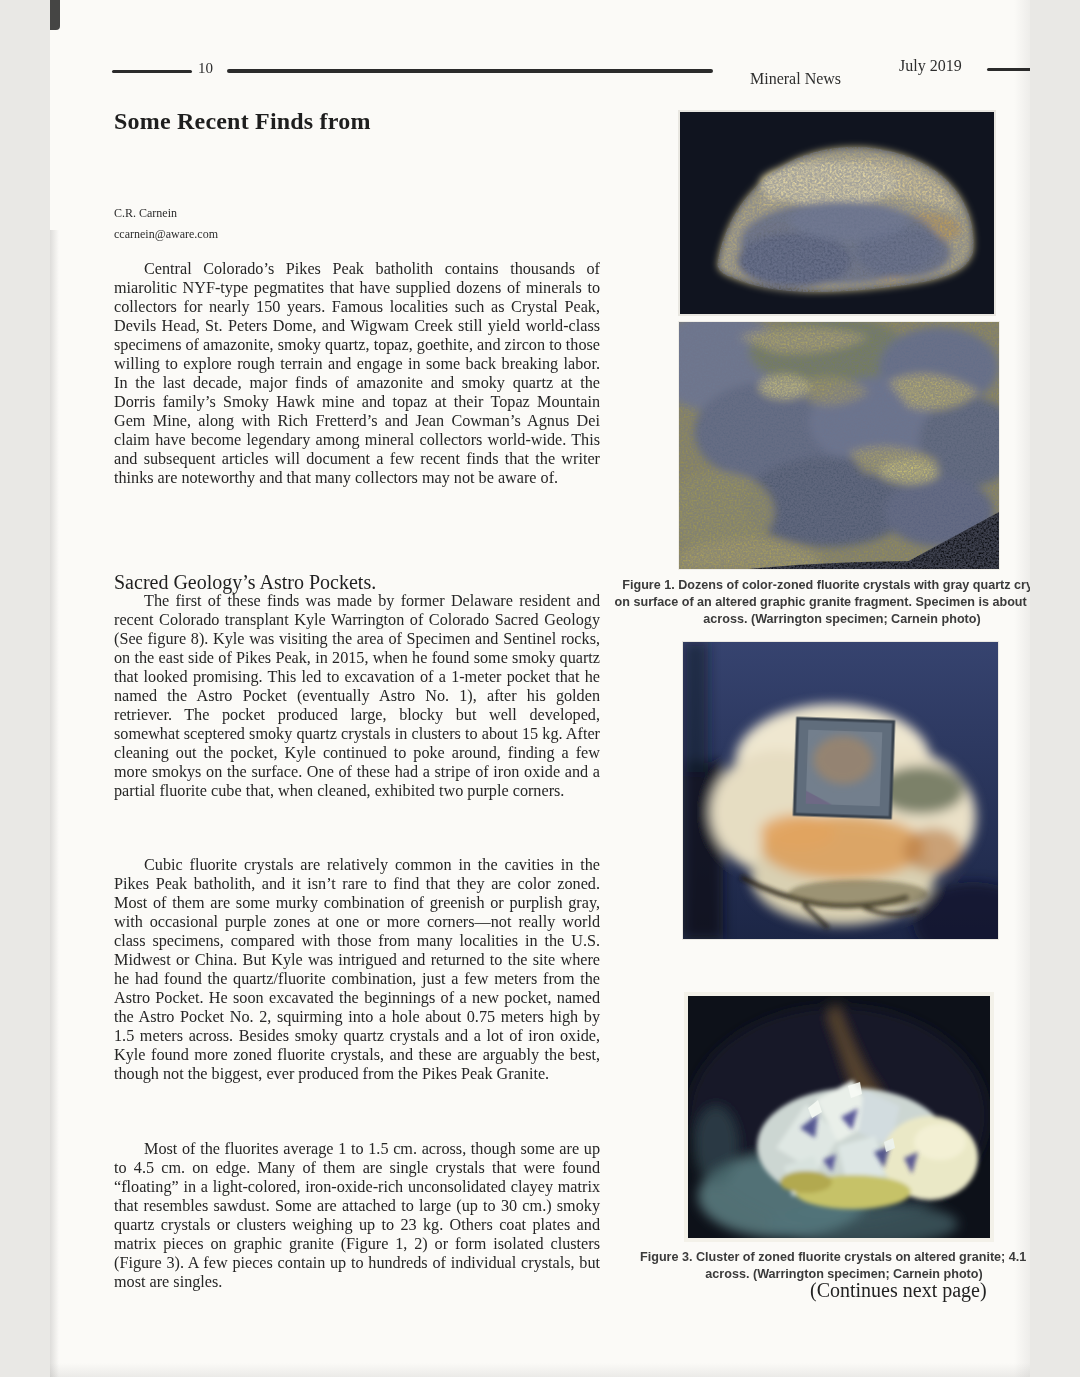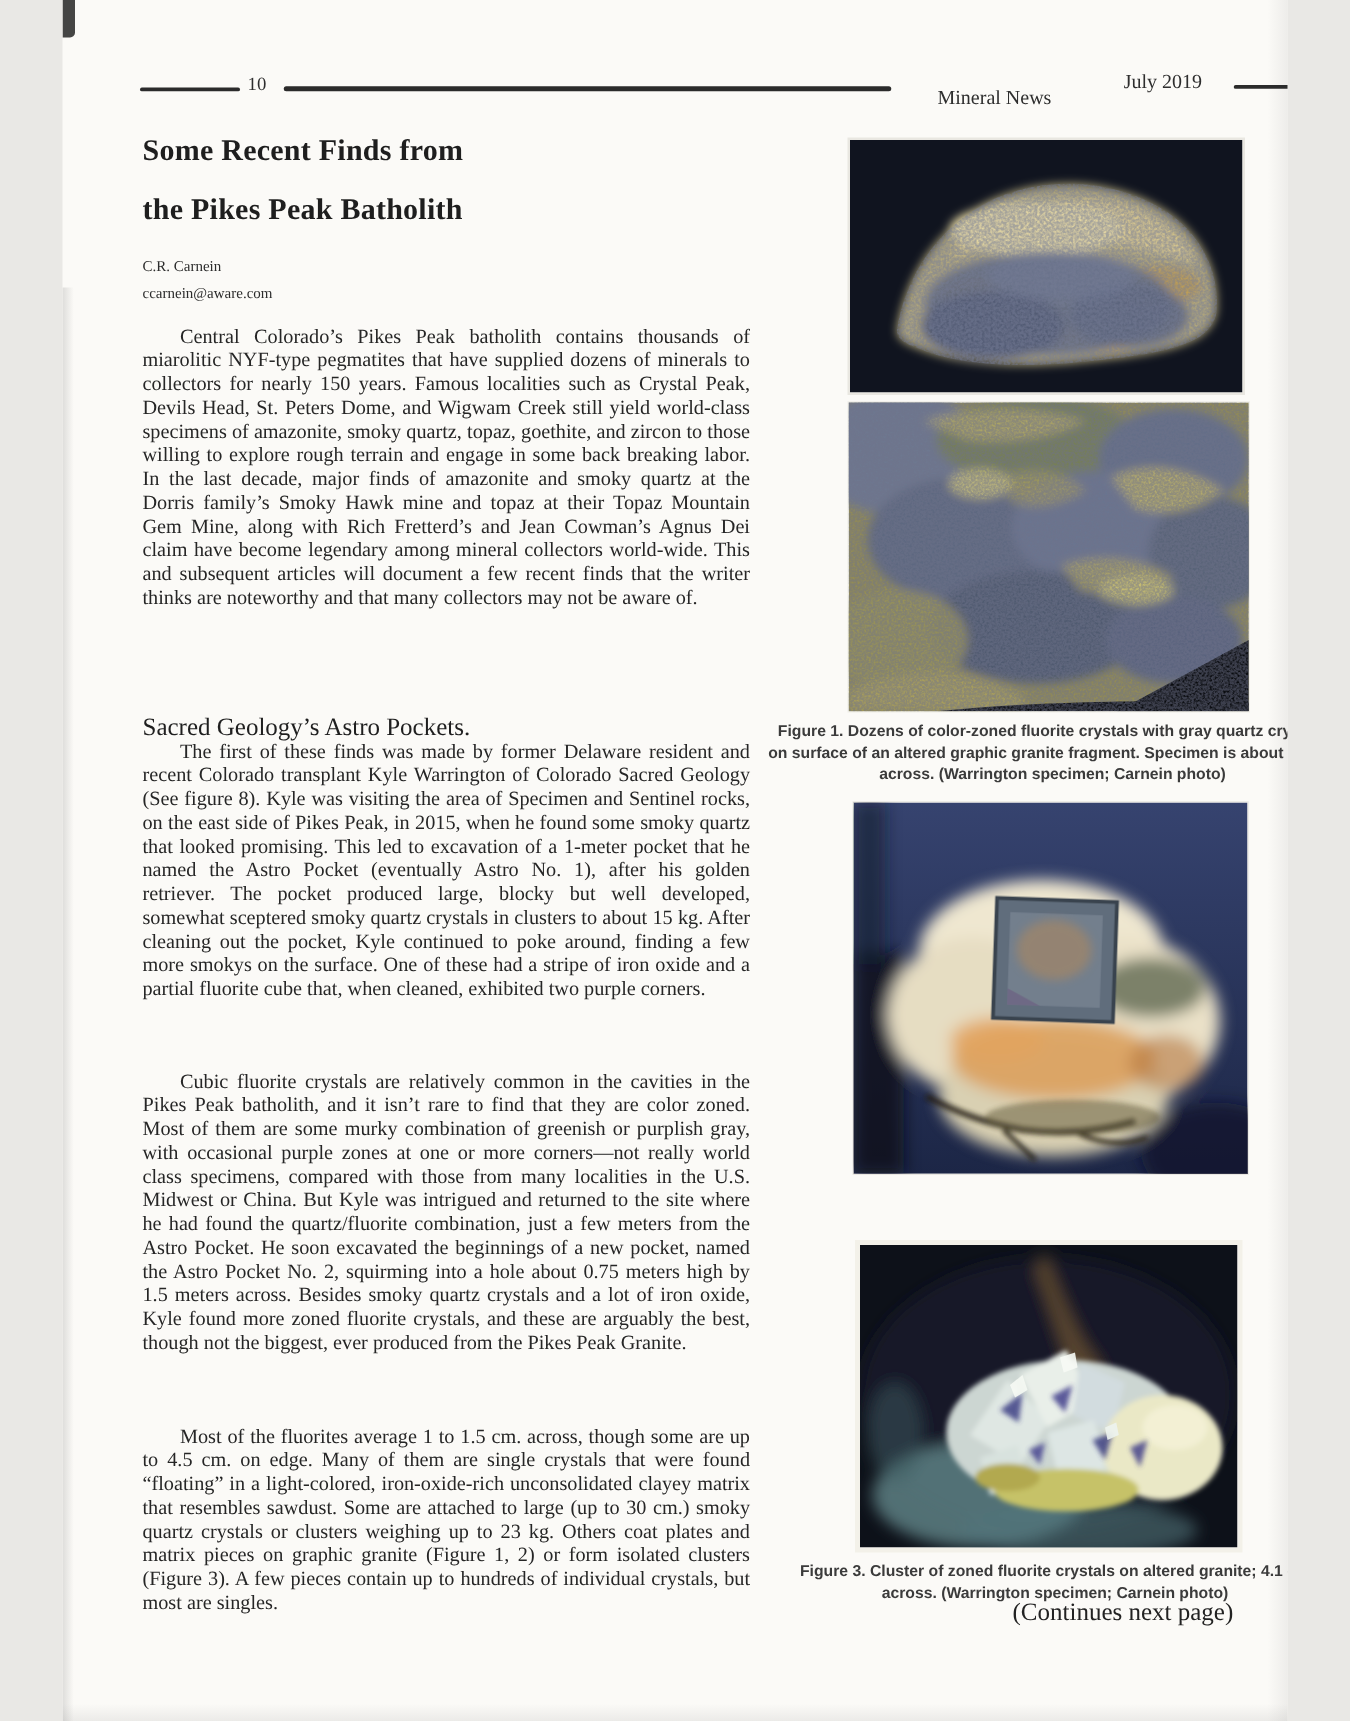--- a/index.html
+++ b/index.html
@@ -85,21 +85,20 @@
 
   <div class="rule rule-1"></div>
   <div class="hdr-text hdr-page">10</div>
   <div class="rule rule-2"></div>
   <div class="hdr-text hdr-pub">Mineral News</div>
   <div class="hdr-text hdr-date">July 2019</div>
   <div class="rule rule-3"></div>
 
   <h1 class="col-left-block title" style="margin:0;">
     <span>Some Recent Finds from</span><br>
-    <span>the Pikes Peak Batholith</span>
   </h1>
   <div class="col-left-block byline">
     <div>C.R. Carnein</div>
     <div>ccarnein@aware.com</div>
   </div>
   <p class="col-left-block body-par p1" style="margin:0;">Central Colorado’s Pikes Peak batholith contains thousands of miarolitic NYF-type pegmatites that have supplied dozens of minerals to collectors for nearly 150 years. Famous localities such as Crystal Peak, Devils Head, St. Peters Dome, and Wigwam Creek still yield world-class specimens of amazonite, smoky quartz, topaz, goethite, and zircon to those willing to explore rough terrain and engage in some back breaking labor. In the last decade, major finds of amazonite and smoky quartz at the Dorris family’s Smoky Hawk mine and topaz at their Topaz Mountain Gem Mine, along with Rich Fretterd’s and Jean Cowman’s Agnus Dei claim have become legendary among mineral collectors world-wide. This and subsequent articles will document a few recent finds that the writer thinks are noteworthy and that many collectors may not be aware of.</p>
   <div class="col-left-block sect-head">Sacred Geology’s Astro Pockets.</div>
   <p class="col-left-block body-par p2" style="margin:0;">The first of these finds was made by former Delaware resident and recent Colorado transplant Kyle Warrington of Colorado Sacred Geology (See figure 8). Kyle was visiting the area of Specimen and Sentinel rocks, on the east side of Pikes Peak, in 2015, when he found some smoky quartz that looked promising. This led to excavation of a 1-meter pocket that he named the Astro Pocket (eventually Astro No. 1), after his golden retriever. The pocket produced large, blocky but well developed, somewhat sceptered smoky quartz crystals in clusters to about 15 kg. After cleaning out the pocket, Kyle continued to poke around, finding a few more smokys on the surface. One of these had a stripe of iron oxide and a partial fluorite cube that, when cleaned, exhibited two purple corners.</p>
   <p class="col-left-block body-par p3" style="margin:0;">Cubic fluorite crystals are relatively common in the cavities in the Pikes Peak batholith, and it isn’t rare to find that they are color zoned. Most of them are some murky combination of greenish or purplish gray, with occasional purple zones at one or more corners—not really world class specimens, compared with those from many localities in the U.S. Midwest or China. But Kyle was intrigued and returned to the site where he had found the quartz/fluorite combination, just a few meters from the Astro Pocket. He soon excavated the beginnings of a new pocket, named the Astro Pocket No. 2, squirming into a hole about 0.75 meters high by 1.5 meters across. Besides smoky quartz crystals and a lot of iron oxide, Kyle found more zoned fluorite crystals, and these are arguably the best, though not the biggest, ever produced from the Pikes Peak Granite.</p>
   <p class="col-left-block body-par p4" style="margin:0;">Most of the fluorites average 1 to 1.5 cm. across, though some are up to 4.5 cm. on edge. Many of them are single crystals that were found “floating” in a light-colored, iron-oxide-rich unconsolidated clayey matrix that resembles sawdust. Some are attached to large (up to 30 cm.) smoky quartz crystals or clusters weighing up to 23 kg. Others coat plates and matrix pieces on graphic granite (Figure 1, 2) or form isolated clusters (Figure 3). A few pieces contain up to hundreds of individual crystals, but most are singles.</p>

